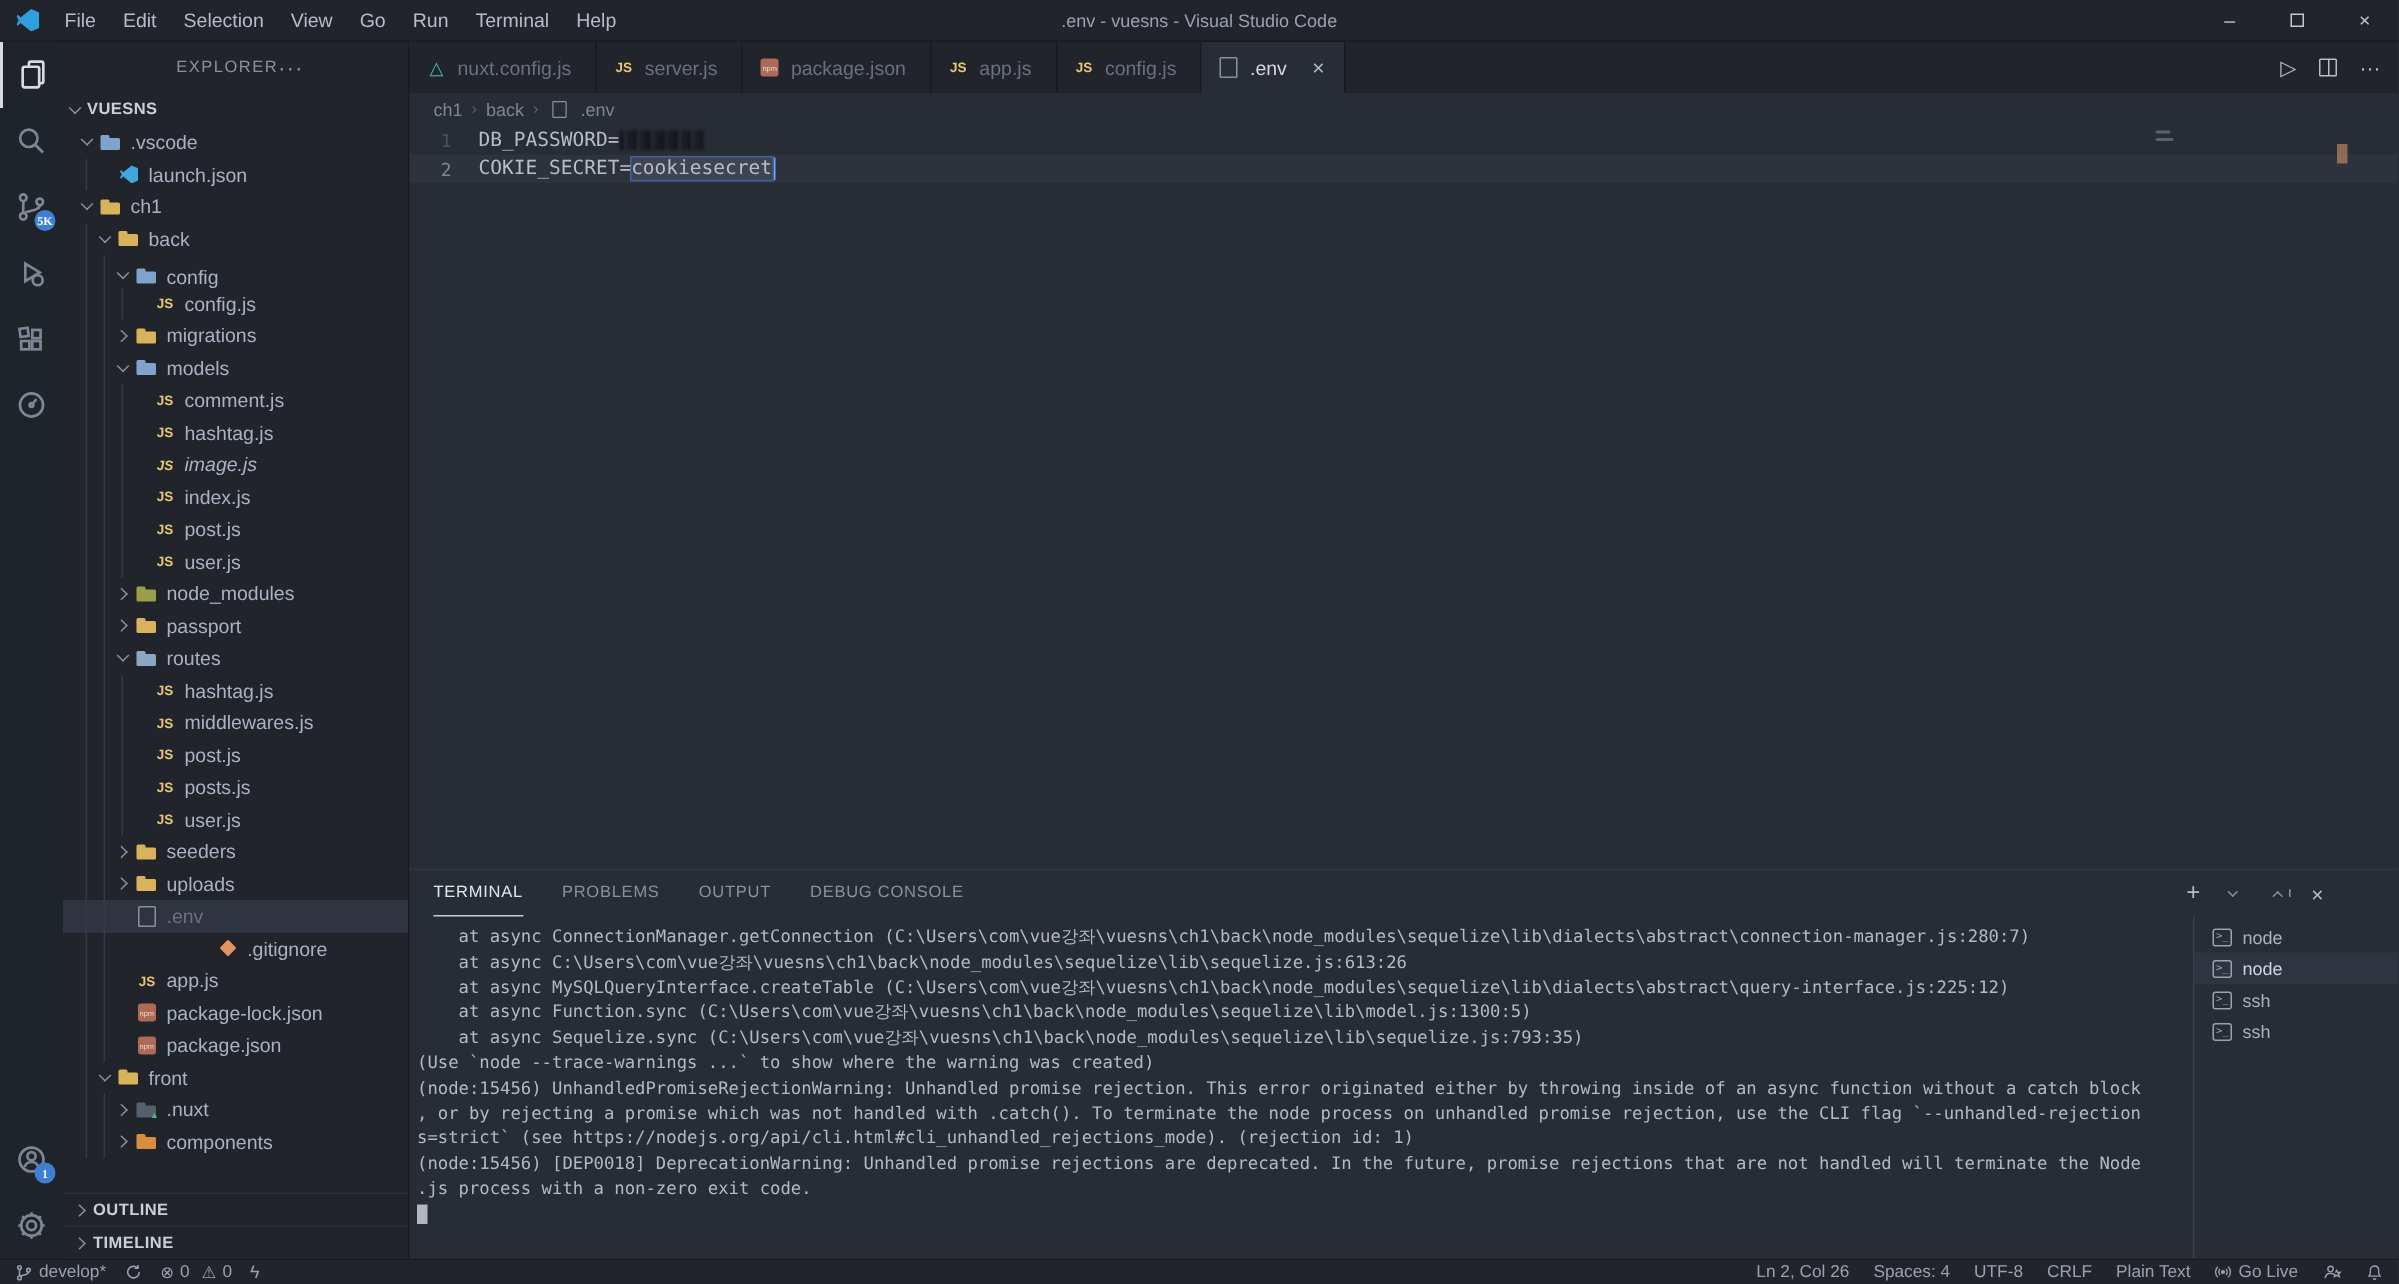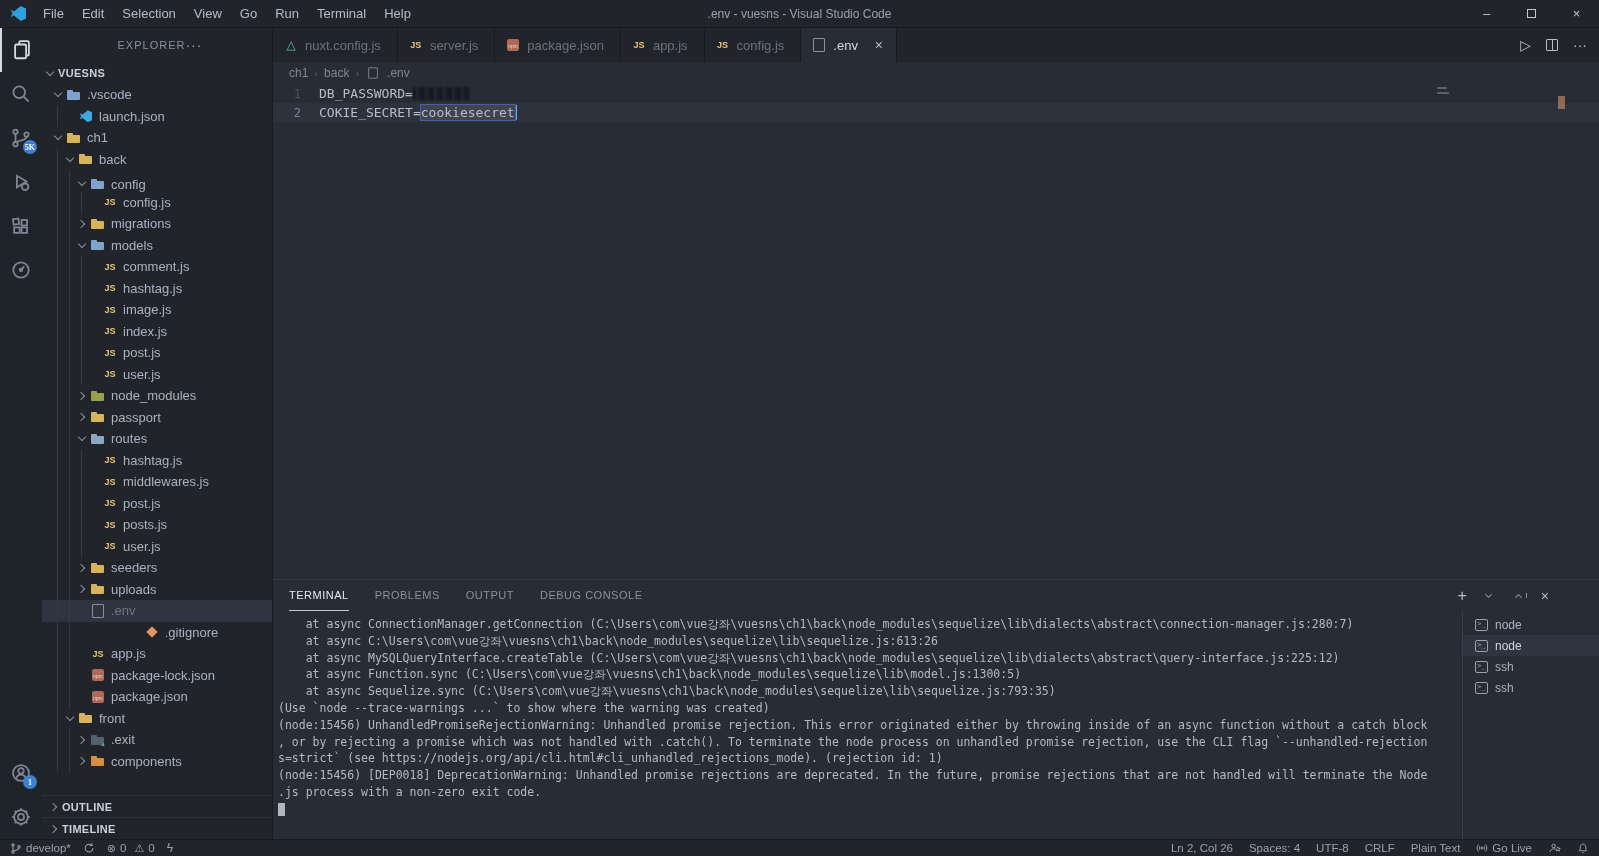--- a/index.html
+++ b/index.html
@@ -286,21 +286,21 @@
           <span class="label">comment.js</span>
         </div>
         <div class="row" style="padding-left: 44px;">
           <i class="guide" style="left: 15px;"></i>
           <i class="guide" style="left: 27px;"></i>
           <i class="guide" style="left: 39px;"></i>
           <span class="chev-spacer"></span>
           <span class="icon i-js"></span>
           <span class="label">hashtag.js</span>
         </div>
-        <div class="row" style="padding-left: 44px;">
+        <div class="row" style="padding-left: 44px; font-style: italic;">
           <i class="guide" style="left: 15px;"></i>
           <i class="guide" style="left: 27px;"></i>
           <i class="guide" style="left: 39px;"></i>
           <span class="chev-spacer"></span>
           <span class="icon i-js"></span>
           <span class="label">image.js</span>
         </div>
         <div class="row" style="padding-left: 44px;">
           <i class="guide" style="left: 15px;"></i>
           <i class="guide" style="left: 27px;"></i>
@@ -441,21 +441,21 @@
           <span class="icon i-folder"></span>
           <span class="label">front</span>
         </div>
         <div class="row" style="padding-left: 32px;">
           <i class="guide" style="left: 15px;"></i>
           <i class="guide" style="left: 27px;"></i>
           <span class="chev right"></span>
           <span class="icon i-folder-nuxt">
             <i class="nuxt-tri">▲</i>
           </span>
-          <span class="label">.exit</span>
+          <span class="label">.nuxt</span>
         </div>
         <div class="row" style="padding-left: 32px;">
           <i class="guide" style="left: 15px;"></i>
           <i class="guide" style="left: 27px;"></i>
           <span class="chev right"></span>
           <span class="icon i-folder-comp"></span>
           <span class="label">components</span>
         </div>
       </div>
     <div class="bottom-sections">

